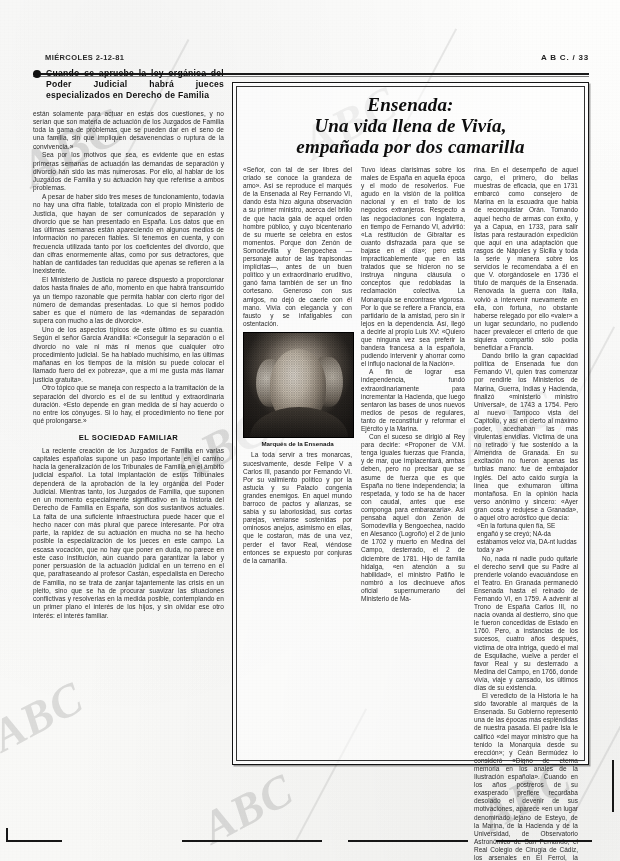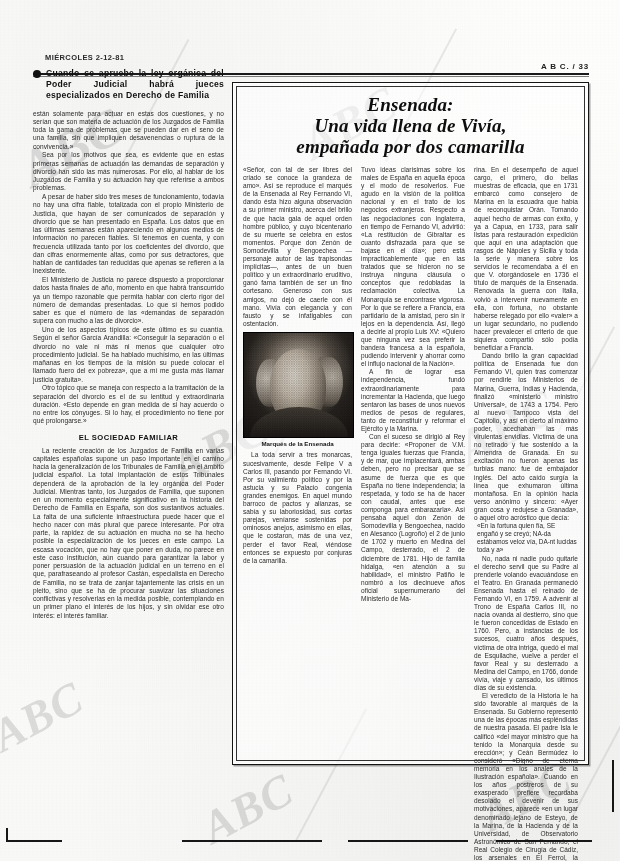--- a/index.html
+++ b/index.html
@@ -81,21 +81,21 @@
     text-align: center;
     font-family: "Liberation Serif", serif;
     font-size: 15px;
     font-weight: bold;
     letter-spacing: 1.1px;
     color: #111;
   }
   #folio {
     position: absolute;
     right: 0;
-    top: 12px;
+    top: 3px;
     font-family: "Liberation Sans", sans-serif;
     font-size: 8px;
     font-weight: bold;
     letter-spacing: .8px;
     color: #222;
   }
   #masthead-rule {
     position: absolute;
     left: 33px;
     top: 73px;

